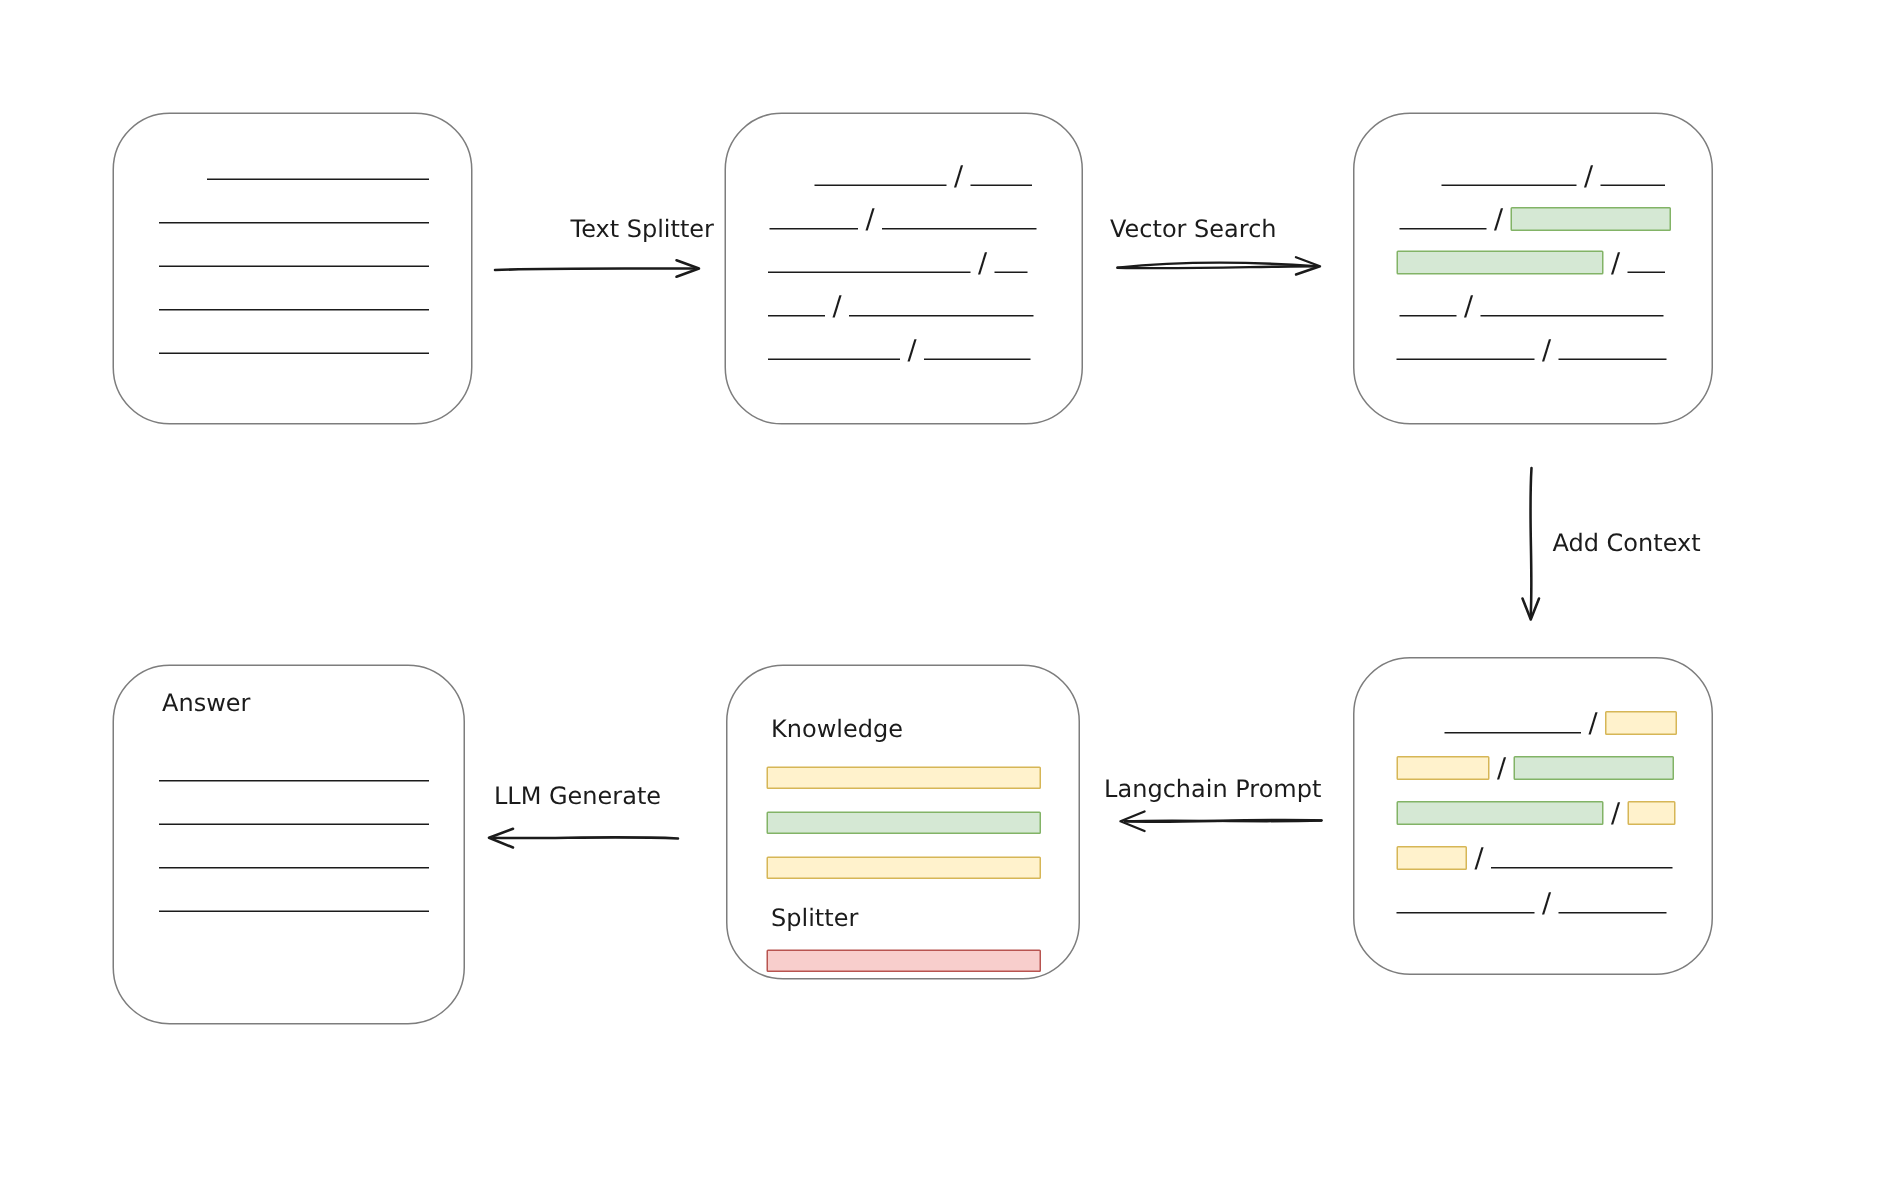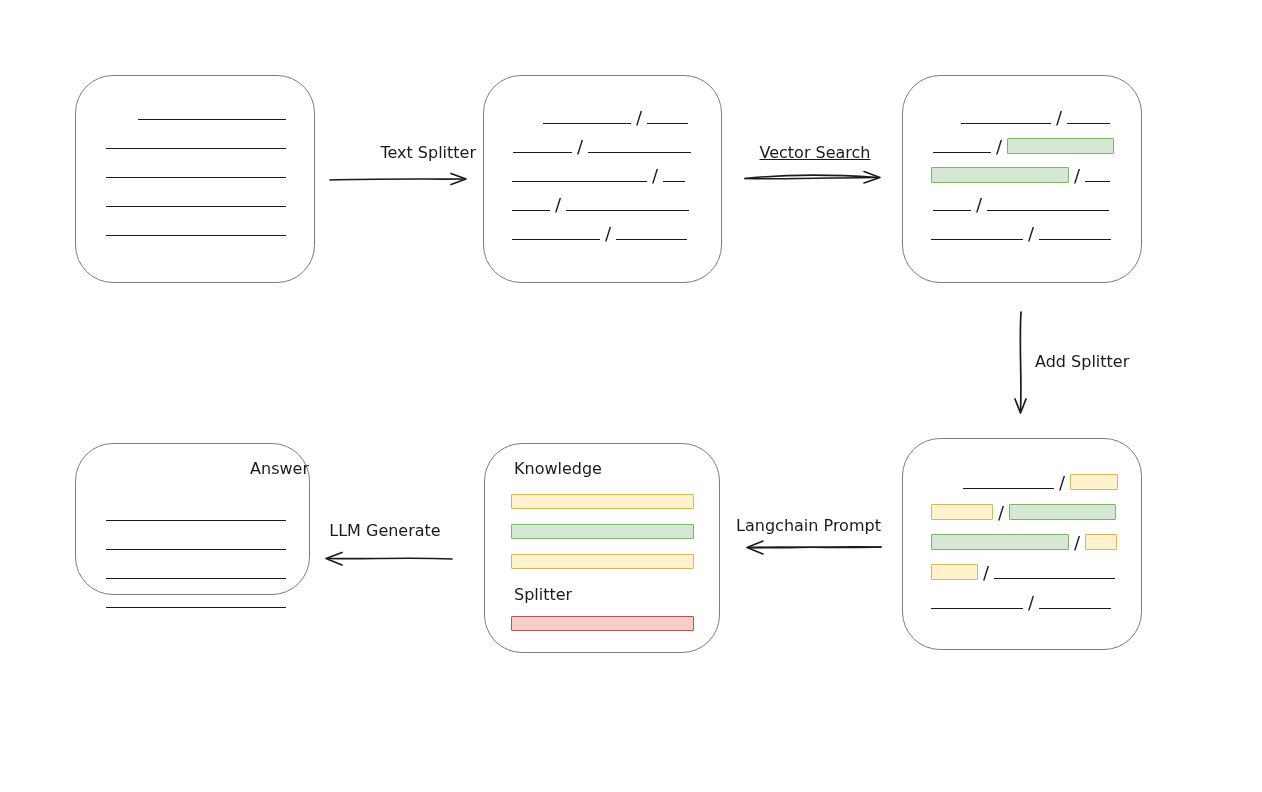--- a/index.html
+++ b/index.html
@@ -12,53 +12,53 @@
   
   .box {
     position:absolute; background:#ffffff;
     border:1.4px solid #7d7d7d; border-radius:38px; box-sizing:border-box;
   }
   #box-document  { left:75px;  top:75px;  width:240px; height:208px; }
   #box-split     { left:483px; top:75px;  width:239px; height:208px; }
   #box-retrieved { left:902px; top:75px;  width:240px; height:208px; }
   #box-context   { left:902px; top:438px; width:240px; height:212px; }
   #box-prompt    { left:484px; top:443px; width:236px; height:210px; }
-  #box-answer    { left:75px;  top:443px; width:235px; height:152px;text-align:right; }
+  #box-answer    { left:75px;  top:443px; width:235px; height:240px; }
 
   
   .lines { padding-top:43px; }
   .h-line { height:0; border-top:1.7px solid #1b1b1b; margin-bottom:28px; }
 
   
   .chunk-rows { display:flex; flex-direction:column; padding-top:33px; row-gap:13px; }
   #box-context .chunk-rows { padding-top:35px; row-gap:14px; }
   .chunk-row { display:flex; align-items:flex-end; height:16px; }
   .seg-line { height:0; border-top:1.7px solid #1b1b1b; margin-bottom:1px; }
   .seg-chunk { height:16px; border:1.5px solid; border-radius:1px; box-sizing:border-box; }
   .seg-chunk.g, .bar.g { background:#d5e8d4; border-color:#82b366; }
   .seg-chunk.y, .bar.y { background:#fff2cc; border-color:#d6b656; }
   .bar.r { background:#f8cecc; border-color:#b85450; }
   .slash { font-size:18px; line-height:15px; margin:0 5px; font-weight:500; }
 
   
   .box-title { font-size:16px; font-weight:500; height:22px; }
-  #prompt-knowledge-title { margin:15px 0 0 29px; }
+  #prompt-knowledge-title { margin:32px 0 0 29px; }
   #prompt-question-title  { margin:16px 0 0 29px; }
   #answer-title           { margin:15px 0 0 32px; }
   .bars { margin:13px 0 0 26px; }
   .bar { width:183px; height:15px; border:1.5px solid; box-sizing:border-box; border-radius:1px; margin-bottom:15px; }
   #question-bar { margin:9px 0 0 26px; }
   #answer-lines { padding-top:39px; }
 
   
   .arrow { position:absolute; }
   .arrow svg { display:block; }
   .arrow-label { position:absolute; font-size:16px; font-weight:500; white-space:nowrap; }
   #lbl-text-splitter   { left:328px; top:143px; width:148px; text-align:right; }
-  #lbl-vector-search   { left:740px; top:143px; width:150px; text-align:center;text-decoration:underline; }
+  #lbl-vector-search   { left:740px; top:143px; width:150px; text-align:left; }
   #lbl-add-context     { left:1035px; top:352px; }
   #lbl-generate-prompt { left:731px; top:516px; width:155px; text-align:center; }
   #lbl-llm-response    { left:314px; top:521px; width:142px; text-align:center; }
 
   #arr-text-splitter   { left:328px; top:170px; }
   #arr-vector-search   { left:742px; top:167px; }
   #arr-add-context     { left:1011px; top:310px; }
   #arr-generate-prompt { left:733px; top:538px; }
   #arr-llm-response    { left:314px; top:549px; }
 
@@ -186,21 +186,21 @@
     <div class="lines" id="answer-lines">
         <div class="h-line" style="margin-left: 30px; width: 180px;"></div>
         <div class="h-line" style="margin-left: 30px; width: 180px;"></div>
         <div class="h-line" style="margin-left: 30px; width: 180px;"></div>
         <div class="h-line" style="margin-left: 30px; width: 180px;"></div>
       </div>
   </div>
 
   <div class="arrow-label" id="lbl-text-splitter">Text Splitter</div>
   <div class="arrow-label" id="lbl-vector-search">Vector Search</div>
-  <div class="arrow-label" id="lbl-add-context">Add Splitter</div>
+  <div class="arrow-label" id="lbl-add-context">Add Context</div>
   <div class="arrow-label" id="lbl-generate-prompt">Langchain Prompt</div>
   <div class="arrow-label" id="lbl-llm-response">LLM Generate</div>
 
   <div class="arrow" id="arr-text-splitter">
     <svg width="148" height="18" viewBox="0 0 148 18" fill="none" stroke="#1b1b1b" stroke-width="1.7" stroke-linecap="round" stroke-linejoin="round">
       <path d="M2,10 C45,8.5 95,9.2 135,9"></path>
       <path d="M123,3.5 L138,9 L123,14.5"></path>
     </svg>
   </div>
 

